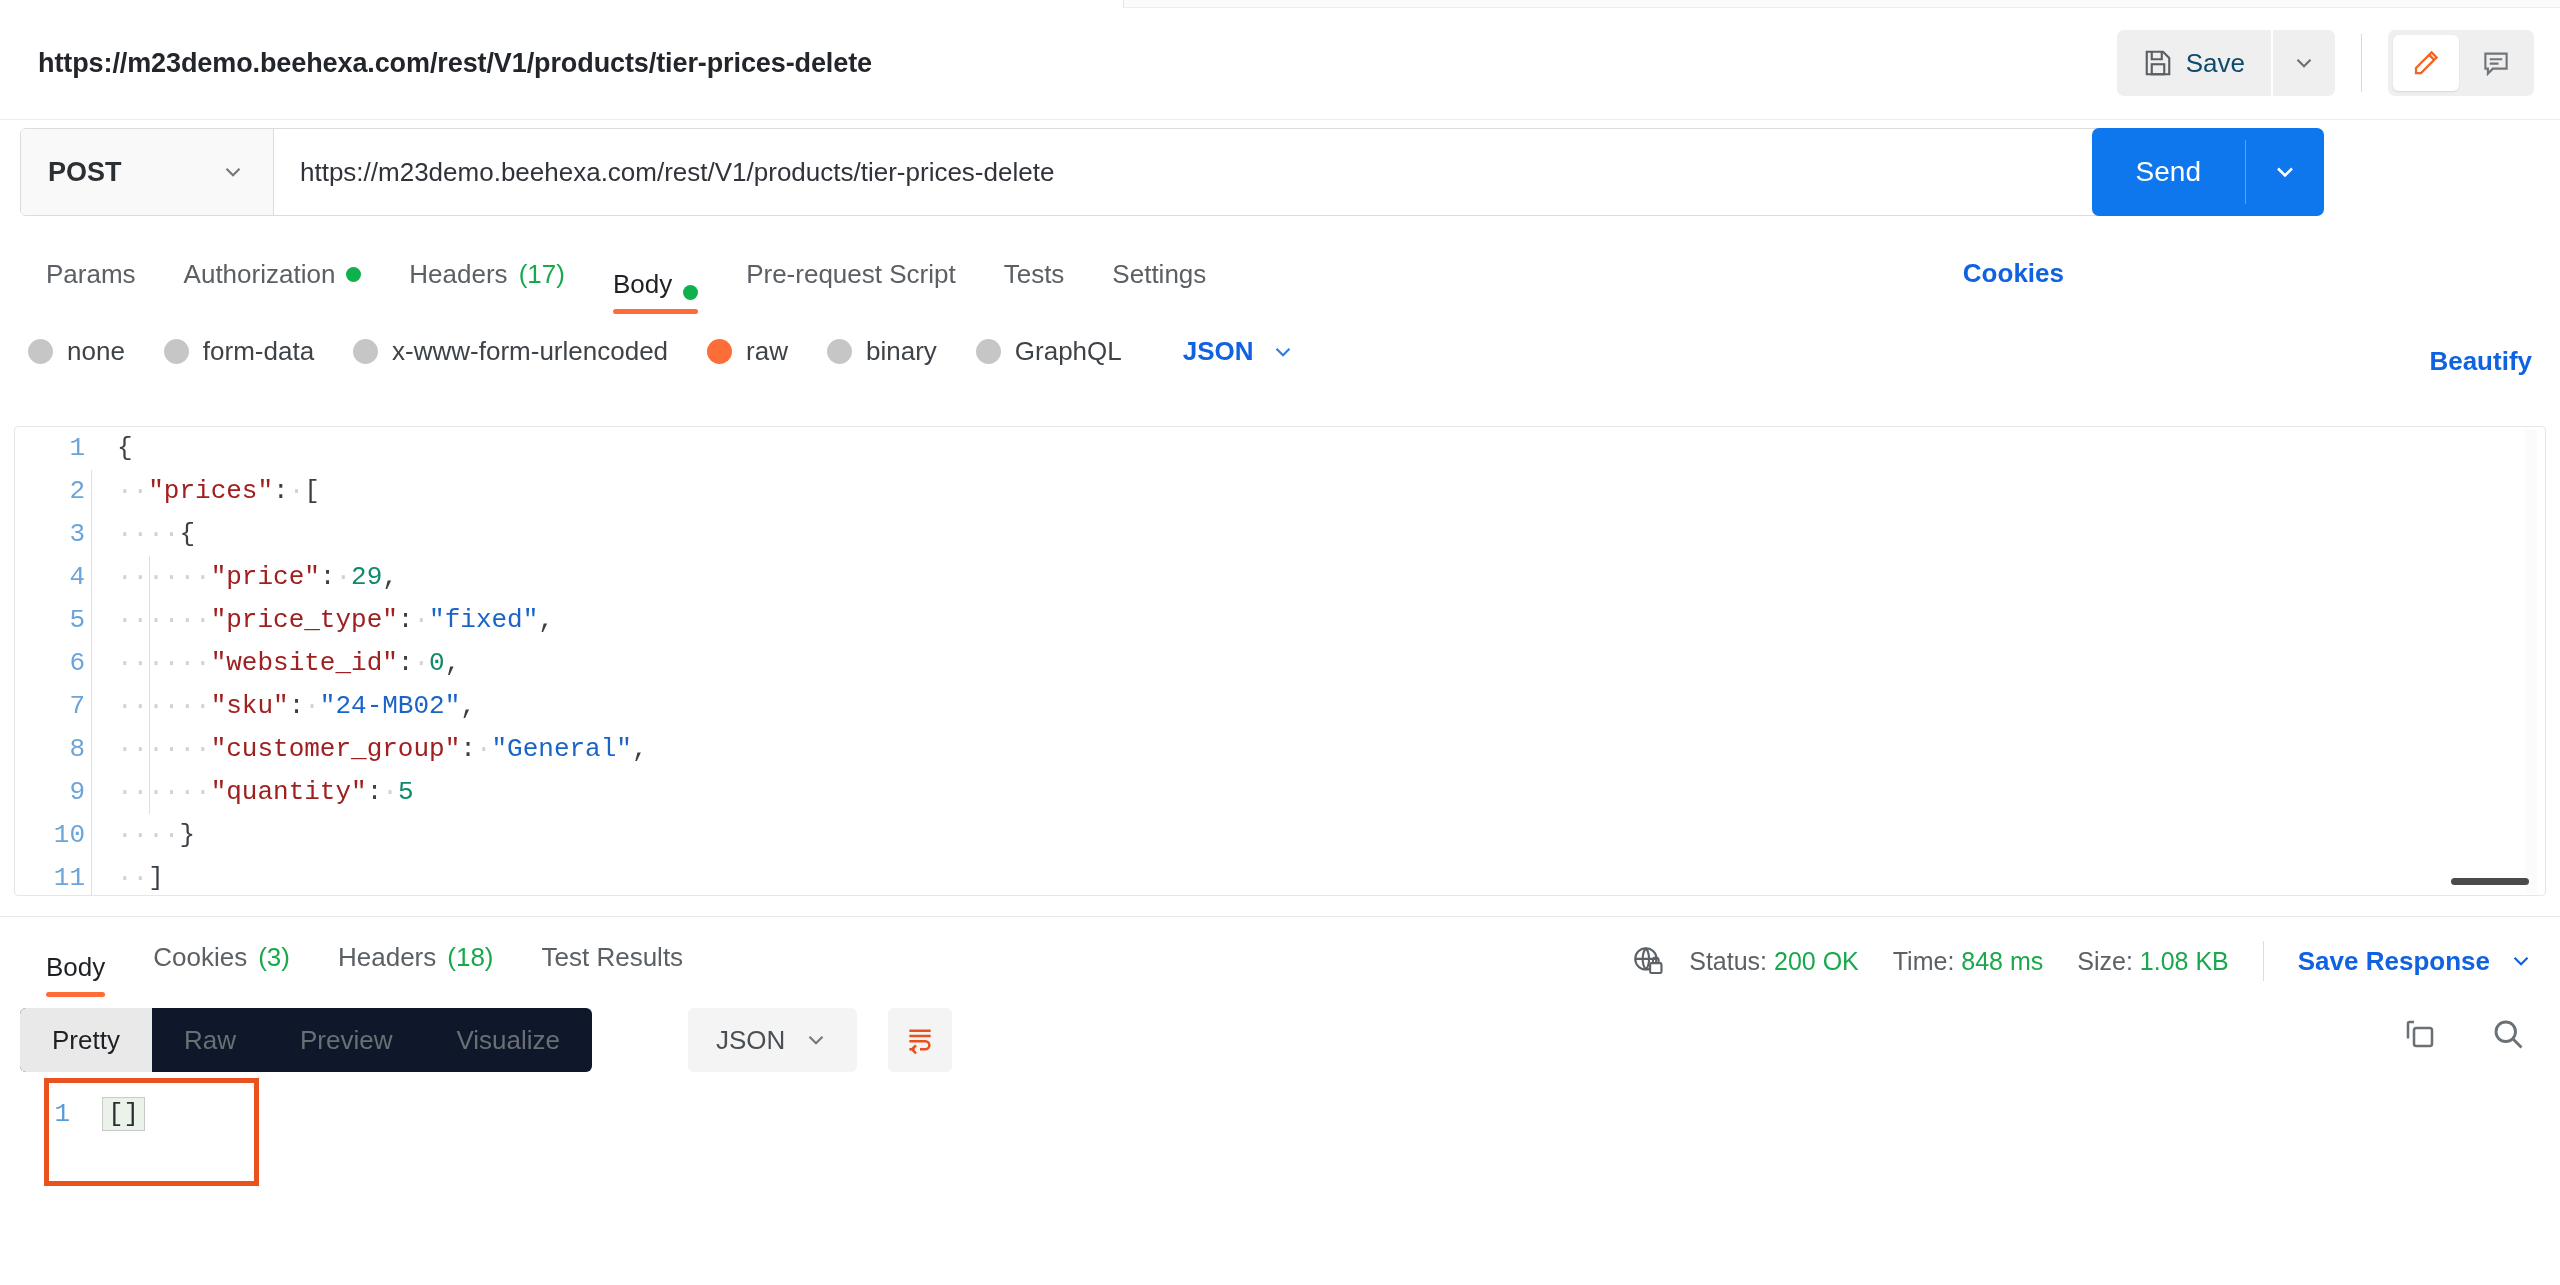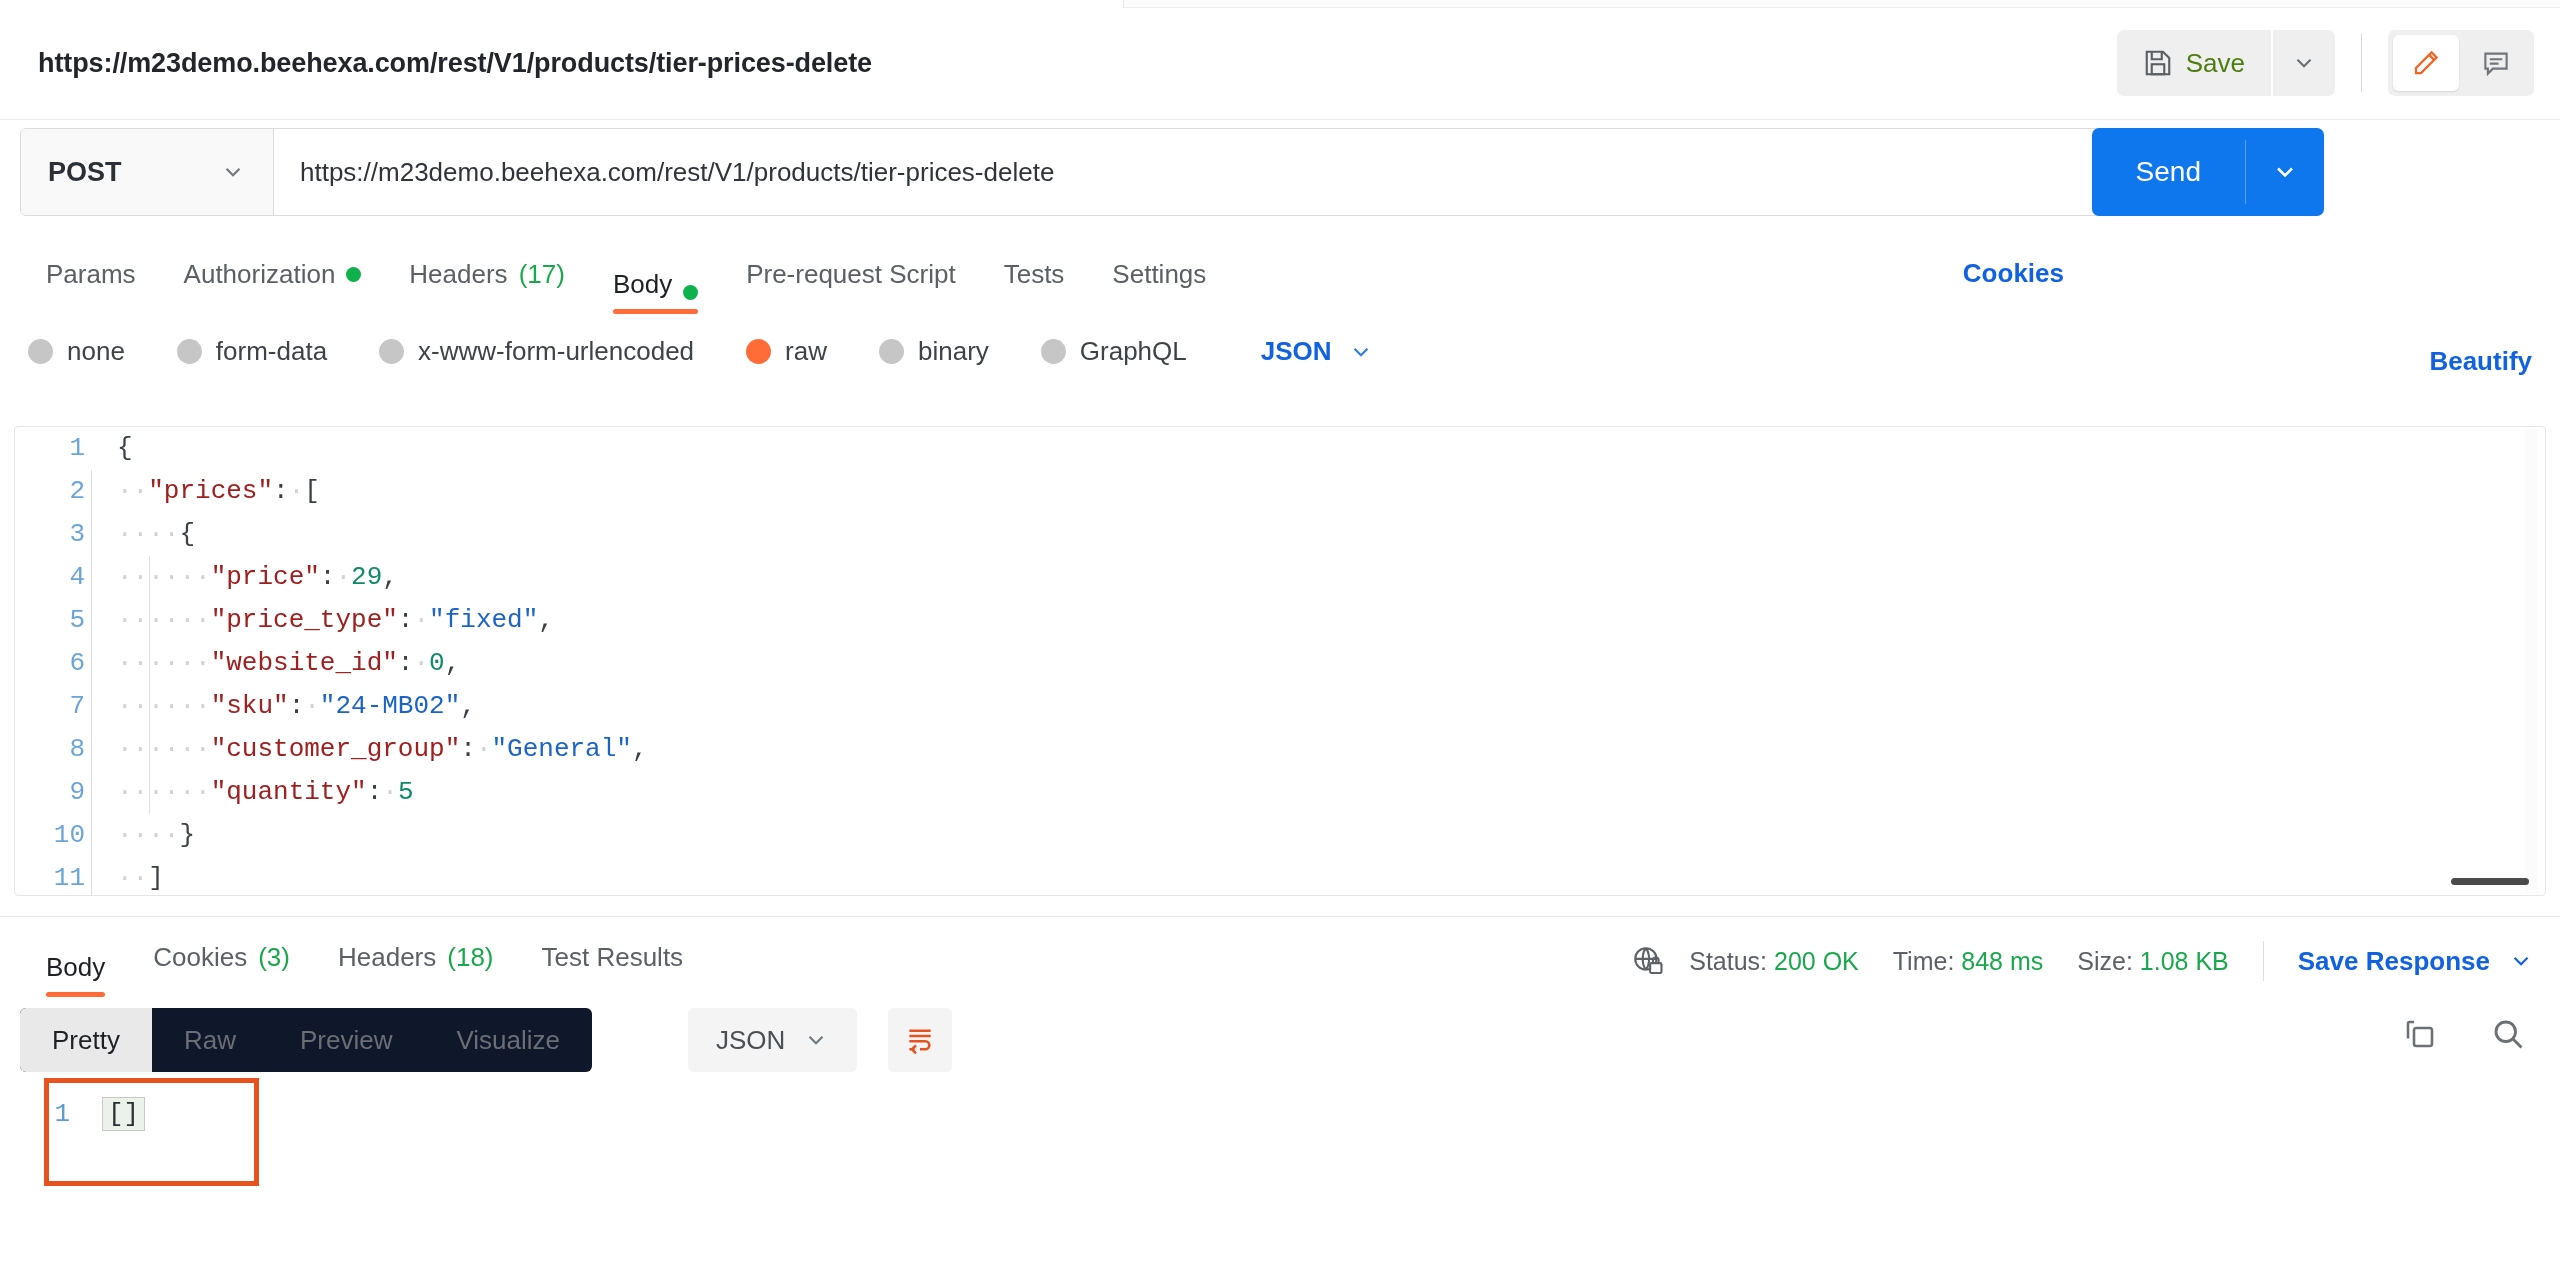--- a/index.html
+++ b/index.html
@@ -31,21 +31,21 @@
     position:absolute; left:38px; top:40px;
     font-size:27px; font-weight:700; color:#22262a;
     letter-spacing:-0.1px; white-space:nowrap;
   }
 
   .hdr-actions { position:absolute; right:26px; top:22px; display:flex; align-items:center; gap:0; }
   .btn-save {
     display:flex; align-items:center; gap:13px;
     height:66px; padding:0 26px;
     background:#efefef; border-radius:7px 0 0 7px;
-    font-size:26px; color:#4d7c0f; font-weight:400;
+    font-size:26px; color:#0c4a6e; font-weight:400;
     cursor:pointer;
   }
   .btn-save-caret {
     width:62px; height:66px; background:#efefef;
     border-radius:0 7px 7px 0; margin-left:2px;
     display:flex; align-items:center; justify-content:center; cursor:pointer;
   }
   .hdr-sep { width:1px; height:58px; background:#d9d9d9; margin:0 26px; }
   .icon-group { display:flex; align-items:center; background:#efefef; border-radius:7px; height:66px; padding:5px; gap:4px; }
   .icon-btn { width:66px; height:56px; display:flex; align-items:center; justify-content:center; border-radius:6px; cursor:pointer; }
@@ -93,21 +93,21 @@
     position:absolute; left:24px; right:24px; bottom:-14px; height:5px;
     background:#ff6c37; border-radius:3px;
   }
   .dot-green { width:15px; height:15px; border-radius:50%; background:#0fb14d; display:inline-block; }
   .count-green { color:#1aa84c; }
   .link-blue { color:#1062e0; font-size:26px; font-weight:700; cursor:pointer; white-space:nowrap; }
   .cookies-link { position:absolute; right:28px; top:10px; }
 
   
   .body-row { position:absolute; left:0; top:336px; width:2560px; height:70px; }
-  .body-opts { display:flex; align-items:center; padding-left:28px; gap:16px; }
+  .body-opts { display:flex; align-items:center; padding-left:28px; gap:3px; }
   .bopt { display:flex; align-items:center; gap:14px; margin-right:36px; font-size:26px; color:#3e4348; cursor:pointer; white-space:nowrap; }
   .radio { width:25px; height:25px; border-radius:50%; background:#c6c6c6; flex:none; }
   .radio.on { background:#ff6c37; }
   .json-sel { display:flex; align-items:center; gap:16px; margin-left:22px; cursor:pointer; }
   .json-sel .j-label { color:#1062e0; font-size:26px; font-weight:700; }
   .beautify { position:absolute; right:28px; top:10px; }
 
   
   .req-editor {
     position:absolute; left:14px; top:426px; width:2532px; height:470px;

